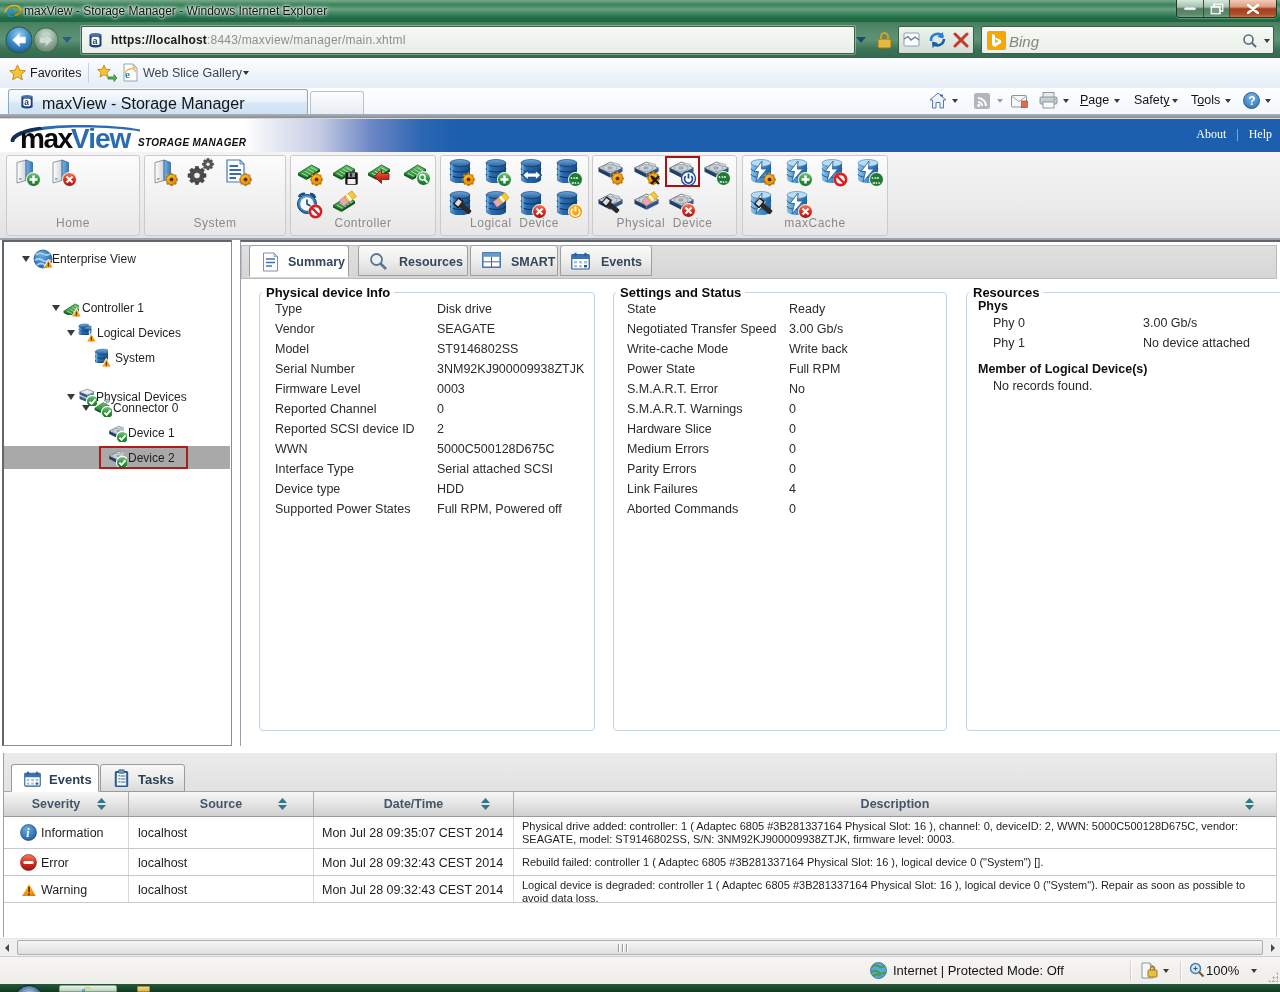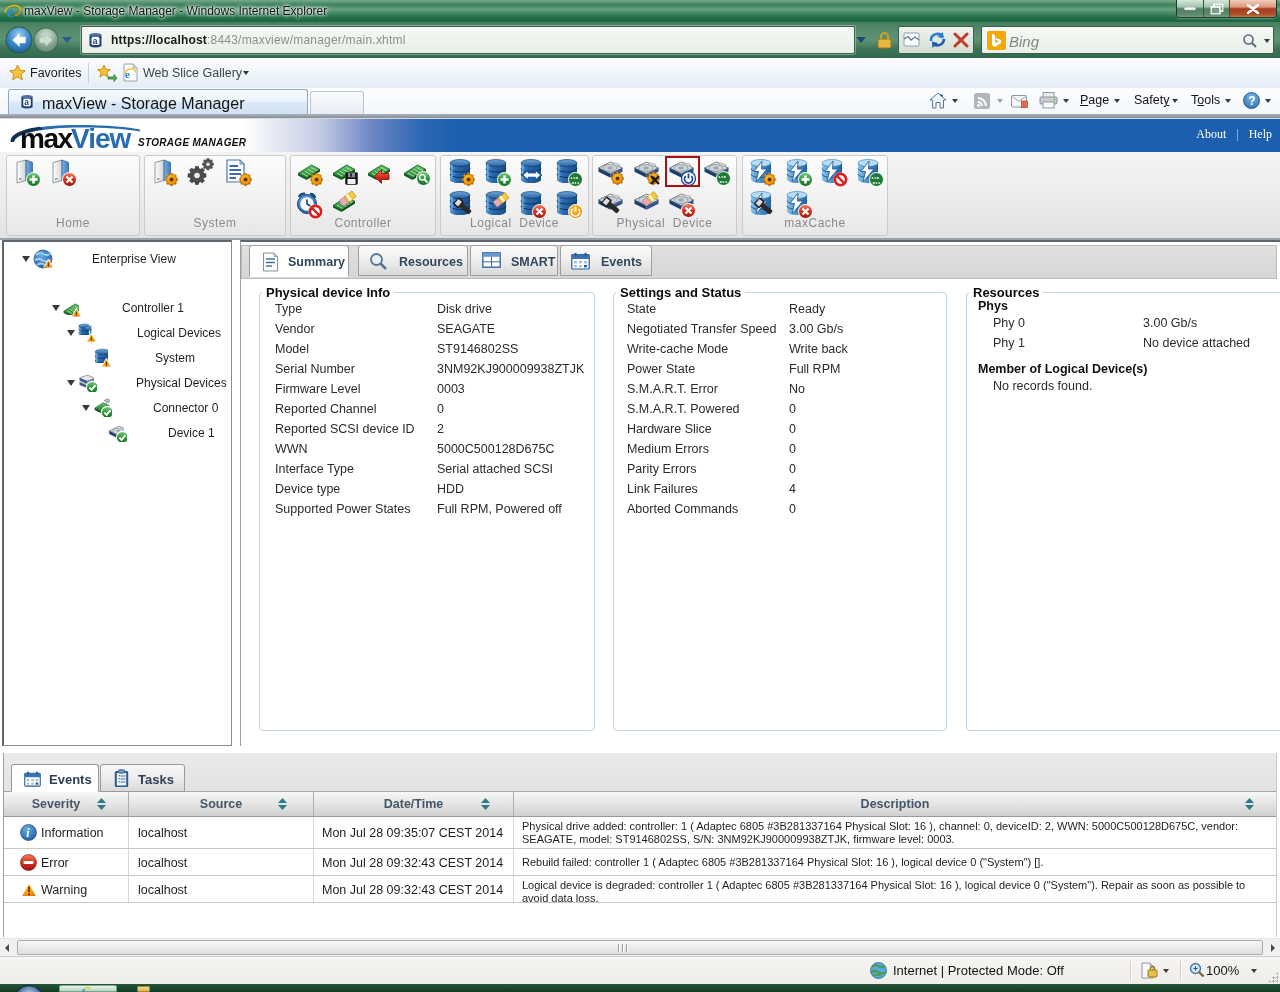--- a/index.html
+++ b/index.html
@@ -55,21 +55,21 @@
 .rgroup { position:absolute; top:3px; height:81px; border:1px solid #cbcbcb; border-radius:3px;
   background:linear-gradient(180deg,#fcfcfc 0%,#f1f1f1 55%,#e7e7e7 100%); }
 .rlabel { position:absolute; bottom:5px; width:100%; text-align:center; font-size:12px; color:#8a8a8a; letter-spacing:0.5px;}
 .ric { position:absolute; width:32px; height:30px; }
 .ric svg { position:absolute; left:0; top:0; }
 #redsel { position:absolute; border:2px solid #aa1111; width:35px; height:31px; }
 
 
 #treepanel { left:2px; top:240px; width:230px; height:506px; background:#fff; border:1px solid #888e96; border-left:2px solid #5f666e; border-top:2px solid #5f666e;}
 .trow { position:absolute; left:0; width:226px; height:24px; font-size:12px; color:#1f1f1f; }
-.trow span { position:absolute; top:5px; white-space:nowrap;padding-left:40px;}
+.trow span { position:absolute; top:5px; white-space:nowrap;}
 .tarr { position:absolute; width:0; height:0; border-left:4.5px solid transparent; border-right:4.5px solid transparent; border-top:6px solid #3a3a3a; top:9px;}
 .ticon { position:absolute; top:2px; width:20px; height:20px;}
 #contpanel { left:240px; top:240px; width:1040px; height:506px; background:#fff; border-top:2px solid #5f666e; border-left:1px solid #9aa0a8;}
 #ctabstrip { position:absolute; left:0px; top:3px; width:1036px; height:34px; background:linear-gradient(180deg,#e0e0e0,#d6d6d6); border:1px solid #bcbcbc;}
 .ctab { position:absolute; top:3px; height:31px; border:1px solid #9f9f9f; border-radius:3px 3px 0 0;
   background:linear-gradient(180deg,#fbfbfb 0%,#eeeeee 50%,#d9d9d9 100%);}
 .ctab.active { background:#fff; height:32px; border-bottom:1px solid #fff; z-index:2;}
 .ctab .txt { position:absolute; top:9px; font-size:12.5px; font-weight:bold; color:#33475c;}
 .ctab svg { position:absolute; top:6px;}
 fieldset.fs { position:absolute; border:1px solid #c3d5e2; border-radius:4px; background:#fff;}
@@ -772,21 +772,21 @@
         <svg class="ticon" style="left:89px" width="22" height="22">
           <g transform="scale(0.75)">
             <use href="#s-cyl"></use>
           </g>
         </svg>
         <svg class="abs" style="left:96px;top:11px" width="13" height="12">
           <use href="#b-warn" transform="scale(0.8)"></use>
         </svg>
         <span style="left:111px">System</span>
       </div>
-  <div class="trow" style="top:129px">
+  <div class="trow" style="top:143px">
         <i class="tarr" style="left:63px"></i>
         <svg class="ticon" style="left:73px" width="22" height="22">
           <g transform="scale(0.85)">
             <use href="#s-slabs"></use>
           </g>
         </svg>
         <svg class="abs" style="left:82px;top:10px" width="13" height="13">
           <use href="#b-check" transform="scale(0.85)"></use>
         </svg>
         <span style="left:92px">Physical Devices</span>
@@ -806,20 +806,32 @@
   <div class="trow" style="top:179px">
         <svg class="ticon" style="left:104px" width="22" height="22">
           <g transform="scale(0.8)">
             <use href="#s-disk"></use>
           </g>
         </svg>
         <svg class="abs" style="left:112px;top:10px" width="13" height="13">
           <use href="#b-check" transform="scale(0.85)"></use>
         </svg>
         <span style="left:124px">Device 1</span>
+      </div>
+  <div class="trow" style="top:204px;background:#a9a9a9;height:23px">
+        <svg class="ticon" style="left:104px" width="22" height="22">
+          <g transform="scale(0.8)">
+            <use href="#s-disk"></use>
+          </g>
+        </svg>
+        <svg class="abs" style="left:112px;top:10px" width="13" height="13">
+          <use href="#b-check" transform="scale(0.85)"></use>
+        </svg>
+        <span style="left:124px">Device 2</span>
+    <div class="abs" style="left:95px;top:0px;width:89px;height:23px;border:2px solid #b01c1c"></div>
       </div>
 </div>
 <div class="abs" id="contpanel">
   <div id="ctabstrip"></div>
   <div class="ctab active" style="left:8px;width:100px">
         <svg style="left:12px" width="17" height="20" viewBox="0 0 17 20">
           <path d="M1.5 1 L12 1 L15.5 4.5 L15.5 19 L1.5 19 Z" fill="#fdfdfd" stroke="#7a92aa" stroke-width="1"></path>
           <path d="M12 1 L12 4.5 L15.5 4.5 Z" fill="#c8d4e0" stroke="#7a92aa" stroke-width="0.7"></path>
           <g stroke="#3a6a9a" stroke-width="1.4">
             <line x1="4" y1="7" x2="13" y2="7"></line>
@@ -896,21 +908,21 @@
   <div class="frow" style="left:386px;top:62px">State</div>
       <div class="frow" style="left:548px;top:62px">Ready</div>
   <div class="frow" style="left:386px;top:82px">Negotiated Transfer Speed</div>
       <div class="frow" style="left:548px;top:82px">3.00 Gb/s</div>
   <div class="frow" style="left:386px;top:102px">Write-cache Mode</div>
       <div class="frow" style="left:548px;top:102px">Write back</div>
   <div class="frow" style="left:386px;top:122px">Power State</div>
       <div class="frow" style="left:548px;top:122px">Full RPM</div>
   <div class="frow" style="left:386px;top:142px">S.M.A.R.T. Error</div>
       <div class="frow" style="left:548px;top:142px">No</div>
-  <div class="frow" style="left:386px;top:162px">S.M.A.R.T. Powered</div>
+  <div class="frow" style="left:386px;top:162px">S.M.A.R.T. Warnings</div>
       <div class="frow" style="left:548px;top:162px">0</div>
   <div class="frow" style="left:386px;top:182px">Hardware Slice</div>
       <div class="frow" style="left:548px;top:182px">0</div>
   <div class="frow" style="left:386px;top:202px">Medium Errors</div>
       <div class="frow" style="left:548px;top:202px">0</div>
   <div class="frow" style="left:386px;top:222px">Parity Errors</div>
       <div class="frow" style="left:548px;top:222px">0</div>
   <div class="frow" style="left:386px;top:242px">Link Failures</div>
       <div class="frow" style="left:548px;top:242px">4</div>
   <div class="frow" style="left:386px;top:262px">Aborted Commands</div>

